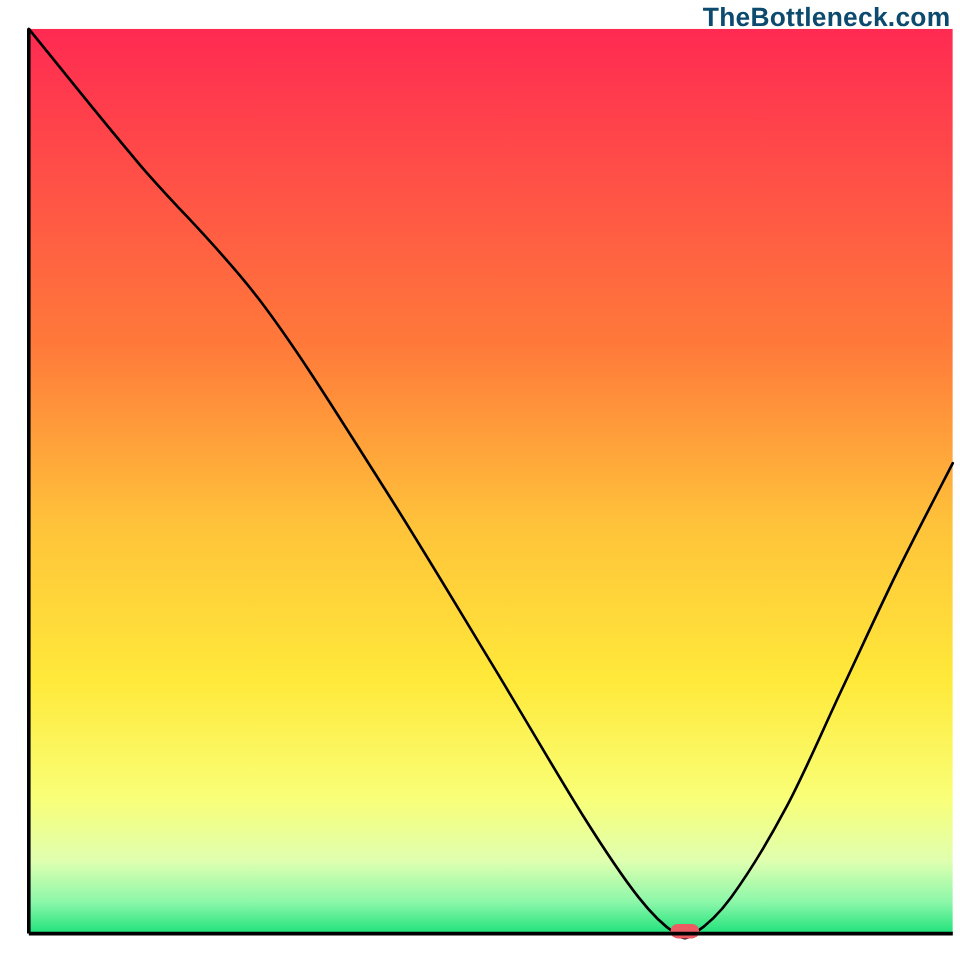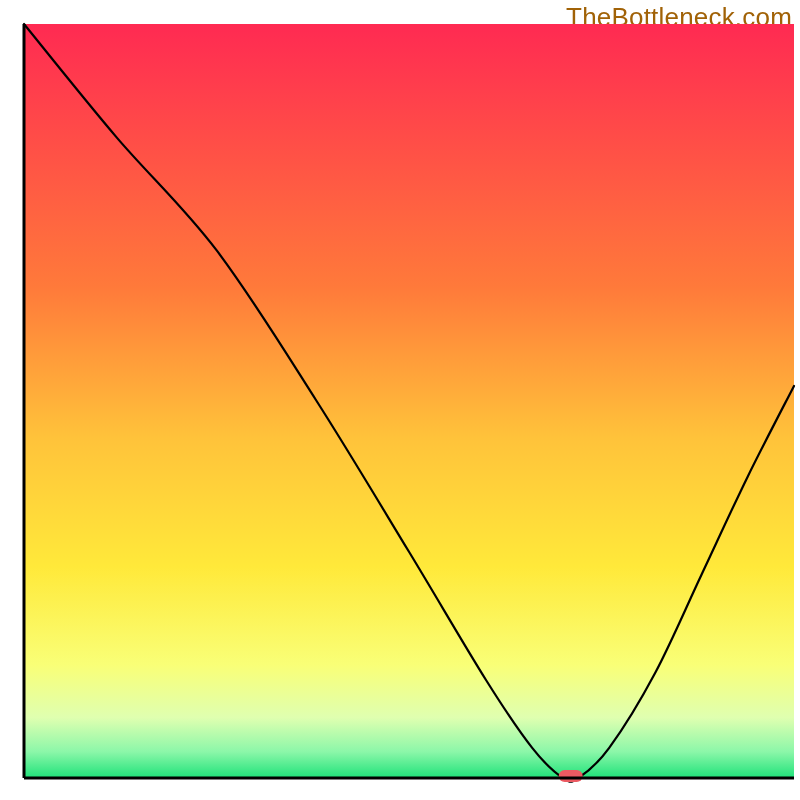--- a/index.html
+++ b/index.html
@@ -13,23 +13,23 @@
   }
   .wrap {
     position: relative;
     width: 800px;
     height: 800px;
   }
   .watermark {
     position: absolute;
     top: 2px;
     right: 8px;
-    font-size: 26px;
-    font-weight: 400;
-    color: #a16207;
+    font-size: 22px;
+    font-weight: 700;
+    color: #0c4a6e;
     letter-spacing: 0.2px;
   }
   svg.chart {
     position: absolute;
     top: 0;
     left: 0;
   }
   .marker {
     fill: #ec5a62;
     stroke: none;

